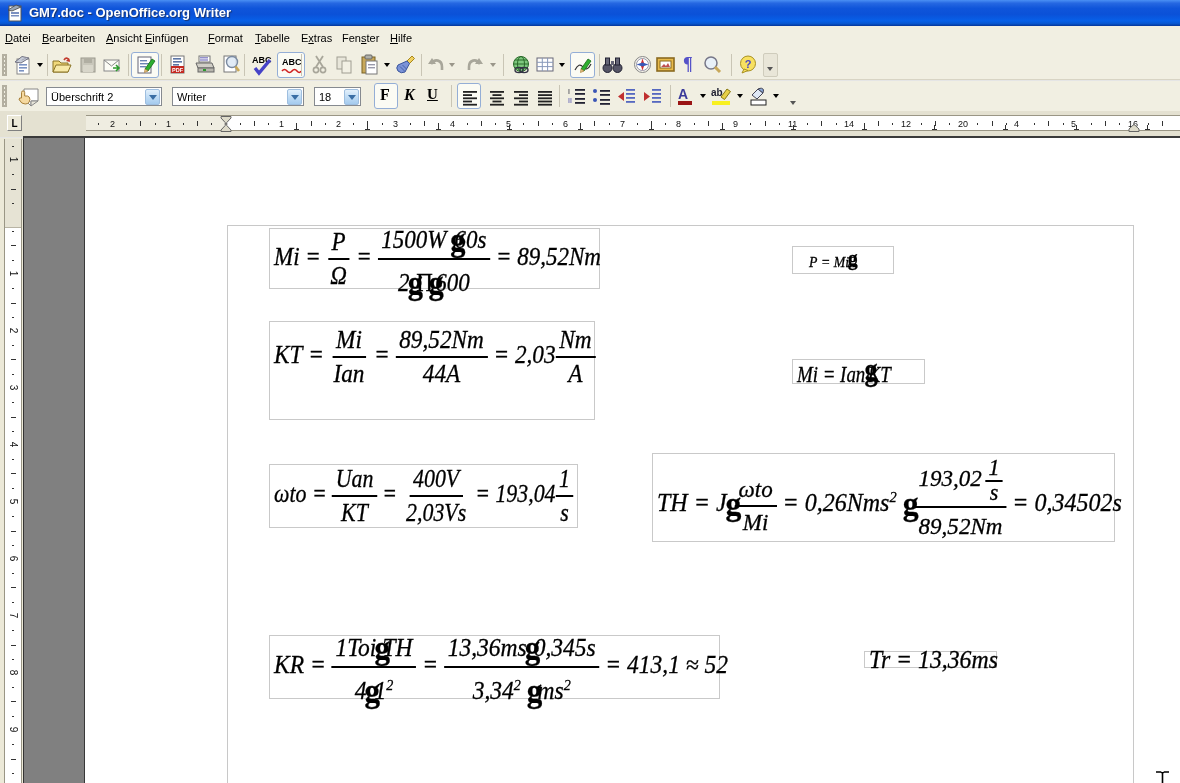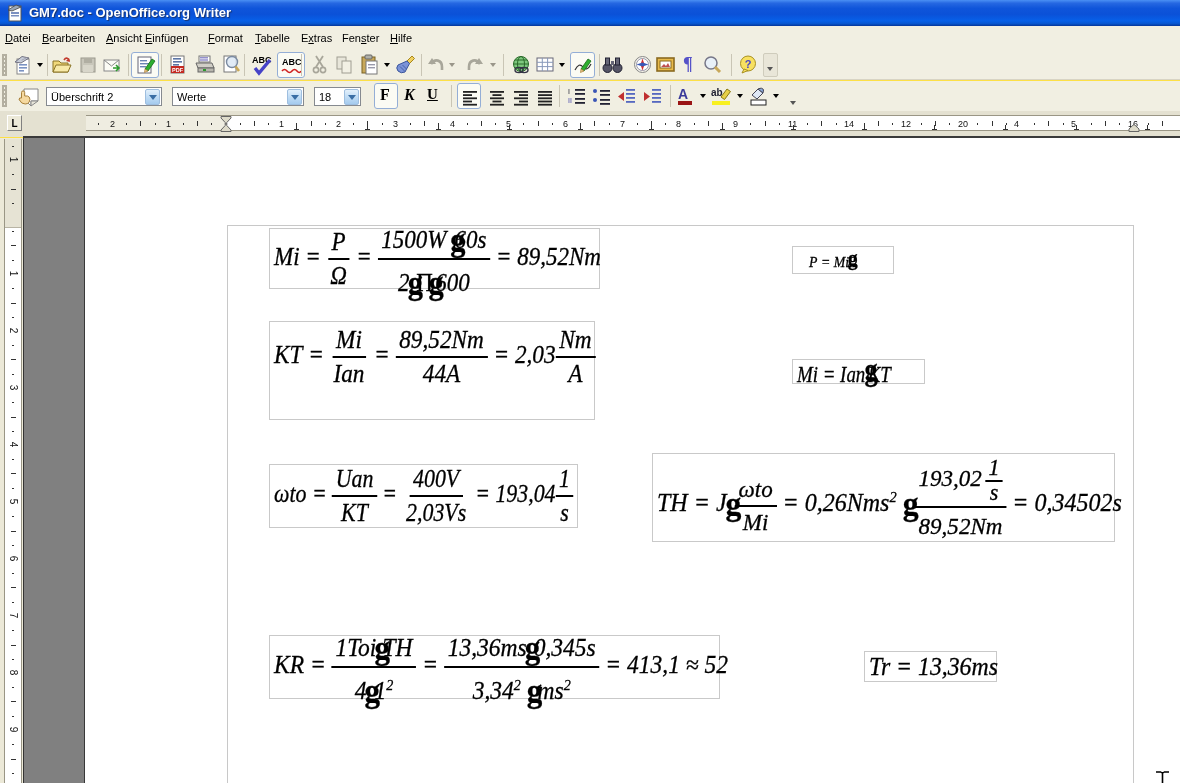--- a/index.html
+++ b/index.html
@@ -1,17 +1,17 @@
 <!DOCTYPE html>
 <html><head><meta charset="utf-8">
 <style>
 * { margin:0; padding:0; box-sizing:border-box; }
 html,body { width:1180px; height:783px; overflow:hidden; }
 #win { position:absolute; left:0; top:0; width:1180px; height:783px;
-  font-family:"Liberation Sans", sans-serif; background:#fde047; }
+  font-family:"Liberation Sans", sans-serif; background:#e5e5e5; }
 .abs { position:absolute; }
 #title { left:0; top:0; width:1180px; height:26px;
   background:linear-gradient(180deg,#4a90f4 0%,#2668e2 12%,#0f55da 32%,#0b51d8 55%,#0760e8 80%,#0857d2 90%,#0645b0 96%,#06339b 100%); }
 #title .txt { position:absolute; left:29px; top:5px; color:#fff; font-weight:bold;
   font-size:13px; text-shadow:1px 1px 1px #1a3268; }
 #menu { left:0; top:26px; width:1180px; height:24px; background:#f1efe2; }
 .mi { position:absolute; top:6px; font-size:11px; color:#000; }
 #tb1 { left:0; top:50px; width:1180px; height:30px; background:#f1efe2; border-bottom:1px solid #d8d4c4; }
 #tb2 { left:0; top:81px; width:1180px; height:30px; background:#f1efe2; }
 .grip { position:absolute; left:2px; top:4px; width:5px; height:22px;
@@ -245,21 +245,21 @@
 <svg class="tbtn" style="left:16px;top:6px" width="26" height="22" viewBox="0 0 26 22">
         <path d="M8 2 L22 2 L22 14 L15 14 L15 19 L8 12 Z" fill="#fff" stroke="#888"></path>
 <path d="M15 14 L22 14 L15 19 Z" fill="#e8e6da" stroke="#888"></path>
 <path d="M3 13 q0 -3 2.5 -2 l0 -5.5 q0 -1.6 1.6 -1.6 q1.6 0 1.6 1.6 l0 3.5 q3.5 -0.5 4.5 1 q1.5 2.5 0 5 q-1 2 -4 2 q-4 0 -5.7 -4 Z" fill="#f5d9a0" stroke="#a8803a"></path>
       </svg>
 <div class="combo" style="left:46px;top:6px;width:116px">
         <span class="ctxt">Überschrift 2</span>
         <span class="cbtn"></span>
       </div>
 <div class="combo" style="left:172px;top:6px;width:132px">
-        <span class="ctxt">Werte</span>
+        <span class="ctxt">Writer</span>
         <span class="cbtn"></span>
       </div>
 <div class="combo" style="left:314px;top:6px;width:47px">
         <span class="ctxt">18</span>
         <span class="cbtn"></span>
       </div>
 <div class="tbox" style="left:374px;top:2px;width:24px;height:26px"></div>
 <div class="tbtn" style="left:380px;top:5px;font-weight:bold;font-size:16px;font-family:'Liberation Serif',serif">F</div>
 <div class="tbtn" style="left:404px;top:5px;font:italic bold 16px 'Liberation Serif',serif">K</div>
 <div class="tbtn" style="left:427px;top:5px;font-weight:bold;font-size:15px;text-decoration:underline;font-family:'Liberation Serif',serif">U</div>
@@ -570,19 +570,19 @@
     </div>
 <div class="obj" style="left:269px;top:635px;width:451px;height:64px;font-size:25px;padding-left:4px">
       <span class="row" style="transform:scaleX(0.94);">KR&nbsp;= <span class="frac ">
           <span class="fn">1Toi<span class="g" style="margin-left:-2px;margin-right:-8px;">g</span>TH</span>
           <span class="fd">4<span class="g" style="margin-left:-2px;margin-right:-6px;">g</span>1<sup>2</sup></span>
         </span> = <span class="frac ">
           <span class="fn">13,36ms<span class="g" style="margin-left:-2px;margin-right:-7px;">g</span>0,345s</span>
           <span class="fd">3,34<sup>2</sup>&nbsp;<span class="g" style="margin-left:0px;margin-right:-5px;">g</span>ms<sup>2</sup></span>
         </span> =&nbsp;413,1&nbsp;≈&nbsp;52</span>
     </div>
-<div class="obj" style="left:864px;top:651px;width:133px;height:31px;font-size:25px;padding-left:4px">
+<div class="obj" style="left:864px;top:651px;width:133px;height:17px;font-size:25px;padding-left:4px">
       <span class="row" style="transform:scaleX(0.95);">Tr&nbsp;=&nbsp;13,36ms</span>
     </div>
 <svg class="abs" style="left:1154px;top:770px" width="18" height="13" viewBox="0 0 18 13">
 <path d="M2 2 H7 M10 2 H15 M8.5 2 V13" stroke="#000" stroke-width="1.6" fill="none"></path>
 <path d="M7 2 Q8.5 3.5 10 2" stroke="#000" stroke-width="1.2" fill="none"></path>
 </svg>
 </div>
 </body></html>

